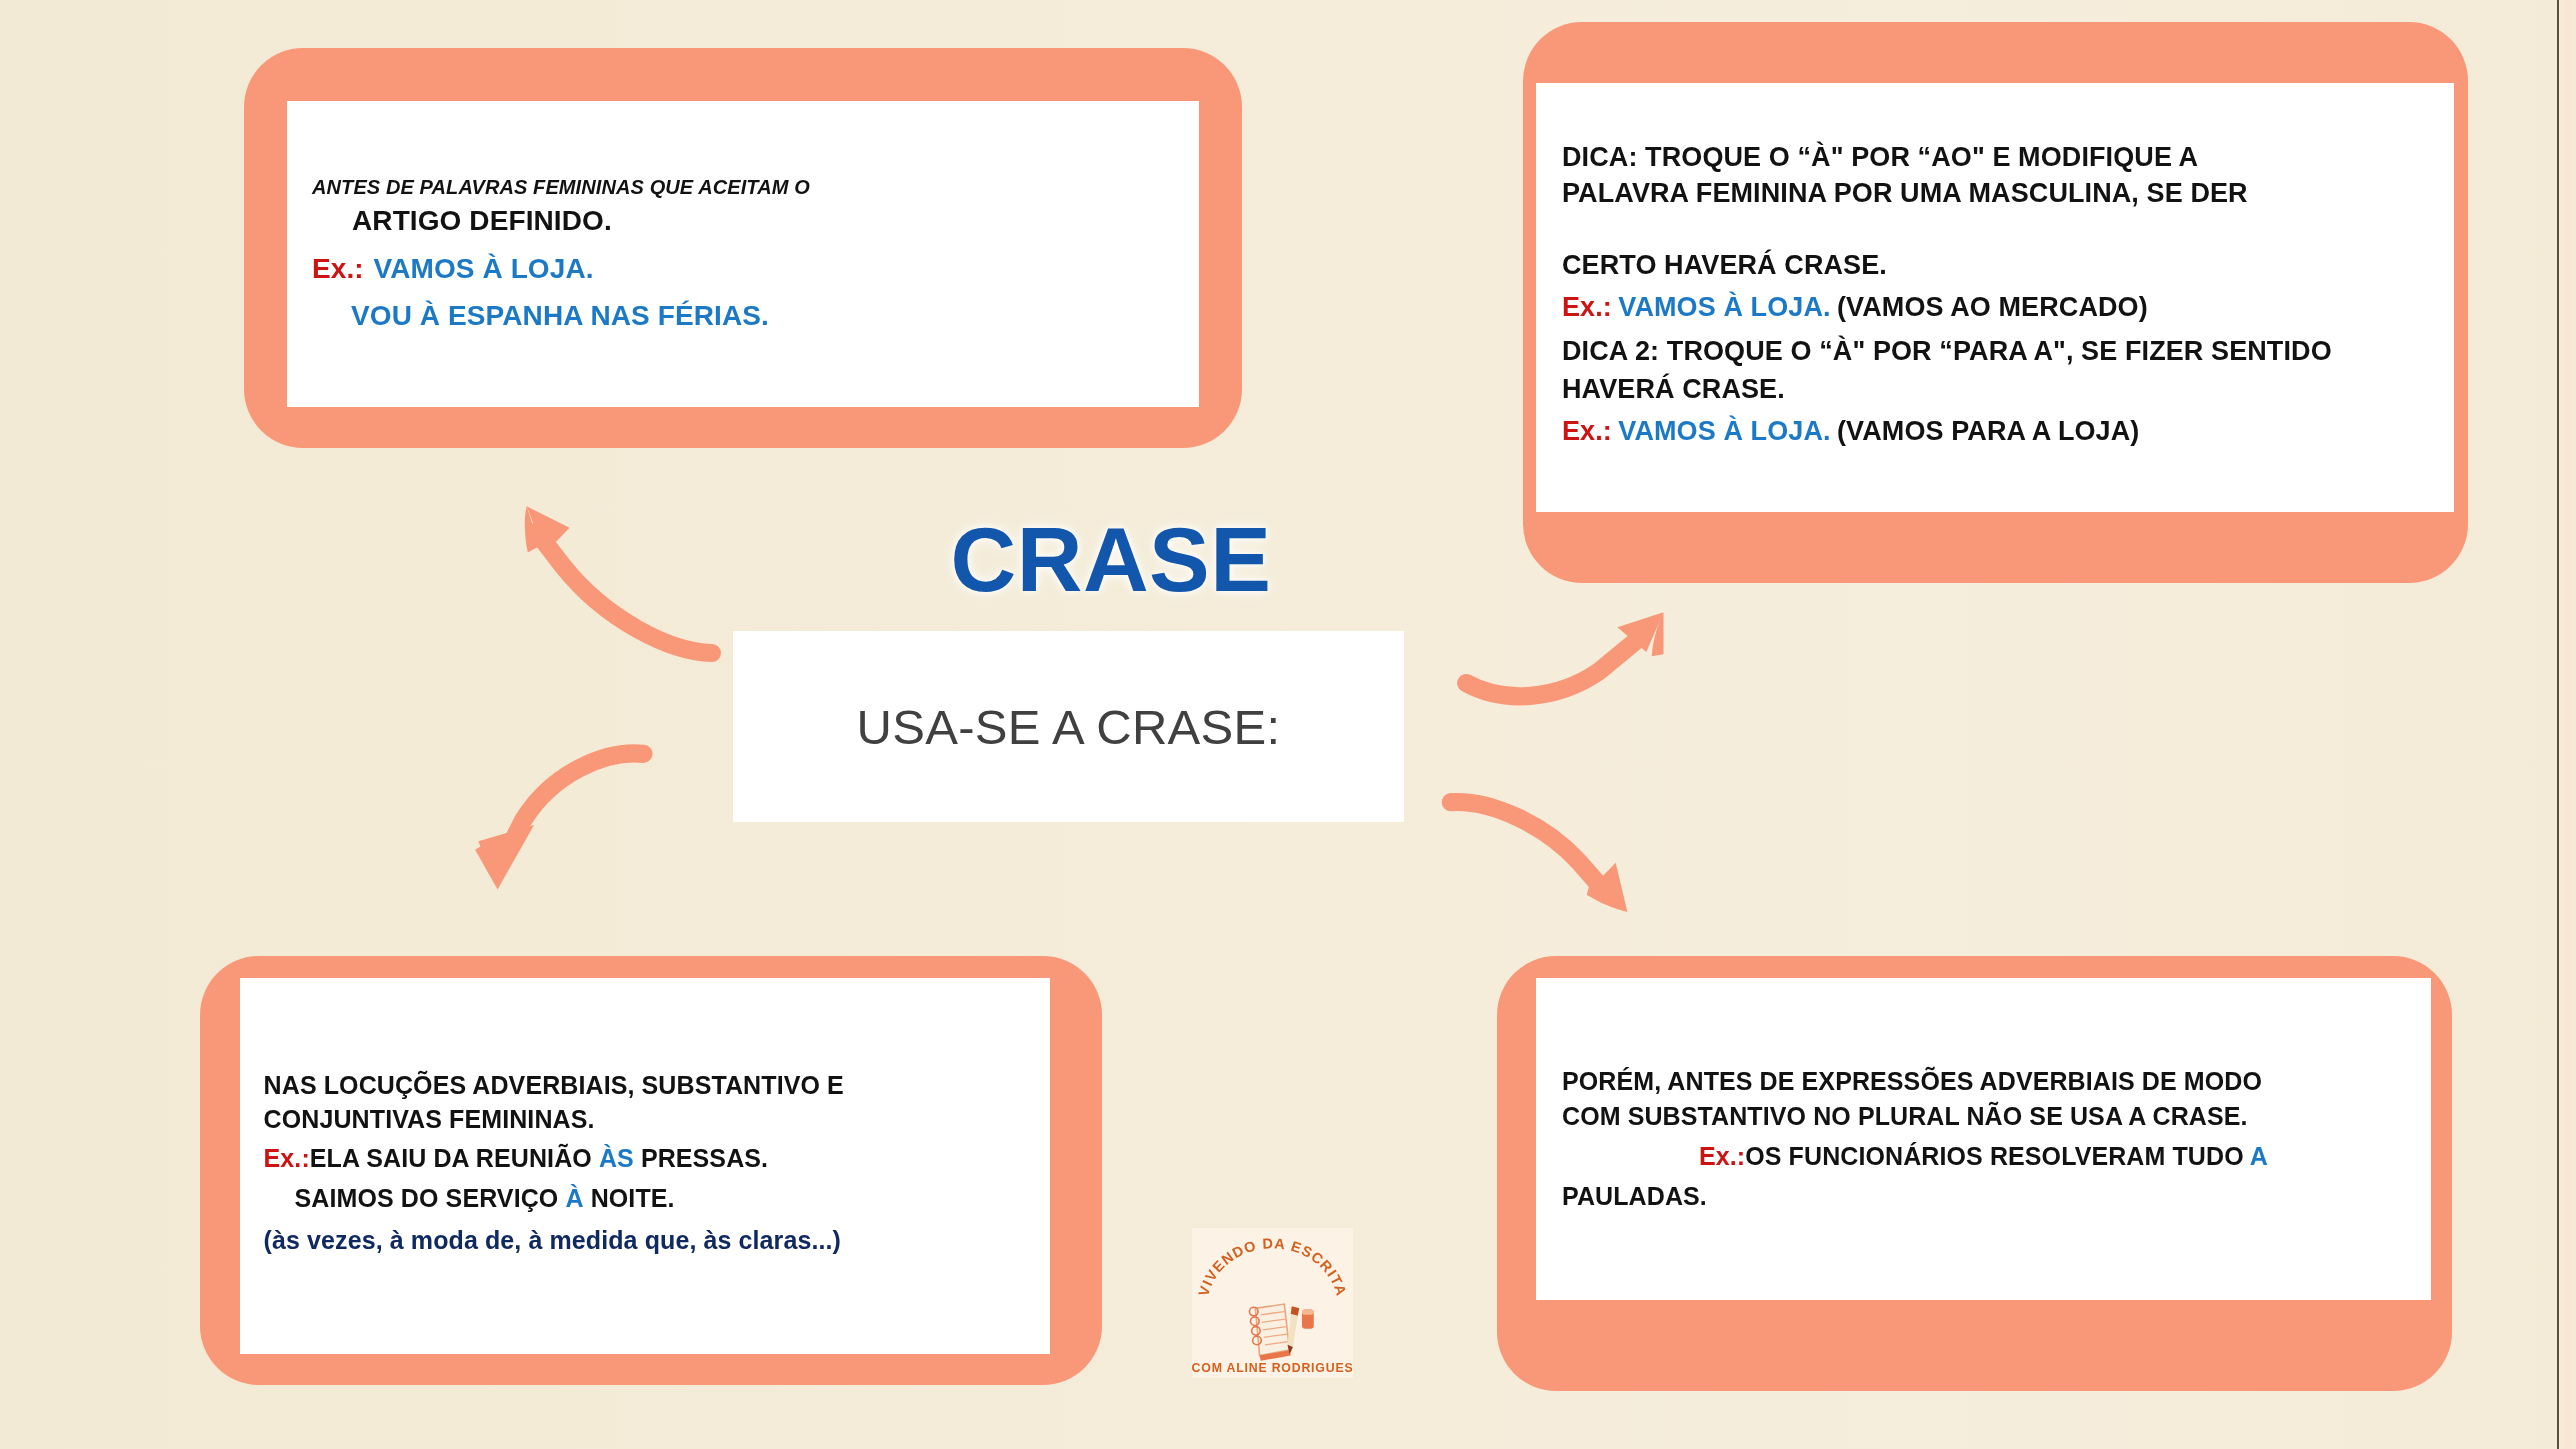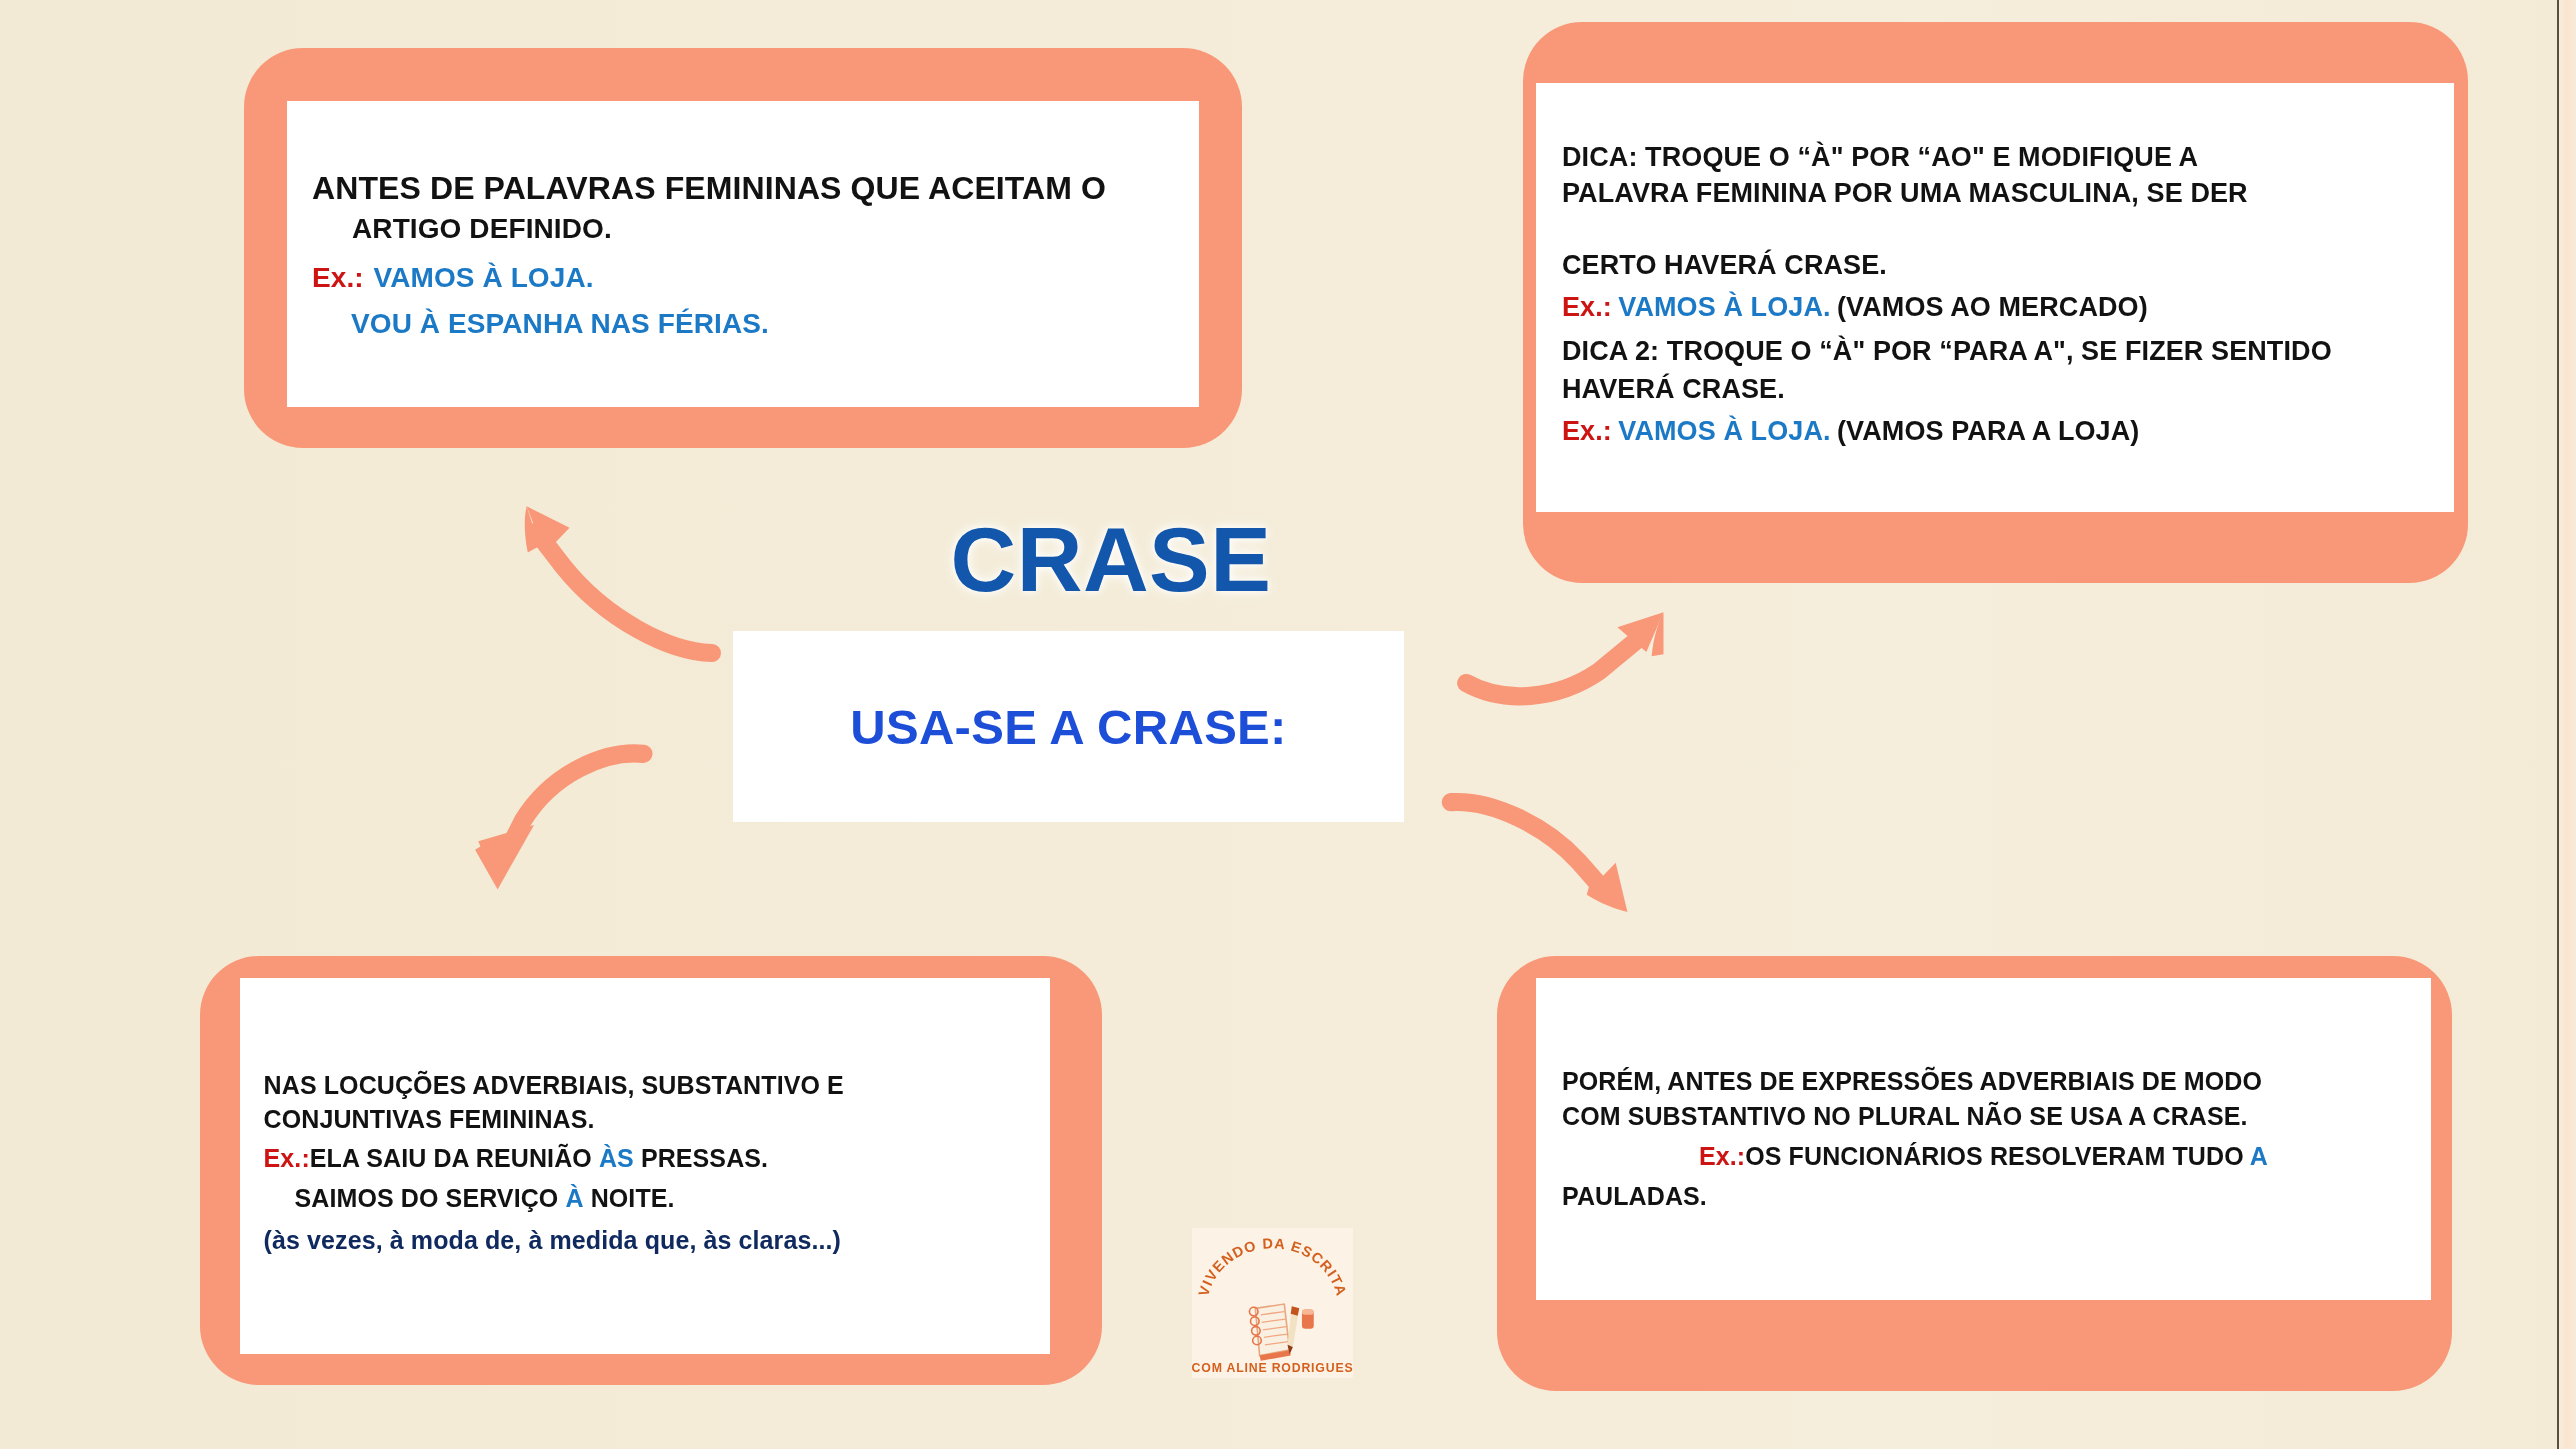--- a/index.html
+++ b/index.html
@@ -59,21 +59,21 @@
     color:#1257AC;
     font-weight:700;
     letter-spacing:0.5px;
     text-shadow:0 0 14px rgba(255,255,255,.95),0 0 6.4px rgba(255,255,255,.9);
   }
   #center-card{
     position:absolute;background:#fff;
     display:flex;align-items:center;justify-content:center;
   }
   #center-label{
-    color:#1d4ed8;font-weight:700;letter-spacing:0.3px;
+    color:#404040;font-weight:400;letter-spacing:0.3px;
     text-shadow:0 0 5.4px rgba(255,255,255,.6);
   }
   
   .arrow{position:absolute;}
   
   #logo{
     position:absolute;
     background:#FCF3E6;
     display:block;
   }
@@ -82,21 +82,21 @@
 <body>
 
 <div id="stage">
 
   <div class="edge-strip" style="left:2559px;width:17px;"></div>
   <div class="edge-line" style="left:2557px;"></div>
 
   <div class="plate" style="left:244px;top:48px;width:998px;height:400px;"></div>
   <div class="card" style="left:287px;top:101px;width:912px;height:306px;">
     <div class="card-inner">
-      <span class="ln wrapok" style="font-size:32px;line-height:1.38;">ANTES DE PALAVRAS FEMININAS QUE ACEITAM O</span>
+      <span class="ln wrapok" style="font-size:20px;line-height:1.38;font-style:italic;">ANTES DE PALAVRAS FEMININAS QUE ACEITAM O</span>
       <span class="ln" style="font-size:28px;line-height:1.38;margin-left:40px;">ARTIGO DEFINIDO.</span>
       <span class="ln" style="font-size:28px;line-height:2.05;">
         <span class="ex">Ex.:</span><span style="display:inline-block;width:9.7px;"></span><span class="blue">VAMOS À LOJA.</span>
       </span>
       <span class="ln" style="font-size:28px;line-height:1.28;padding-left:39px;">
         <span class="blue">VOU À ESPANHA NAS FÉRIAS.</span>
       </span>
     </div>
   </div>
 

